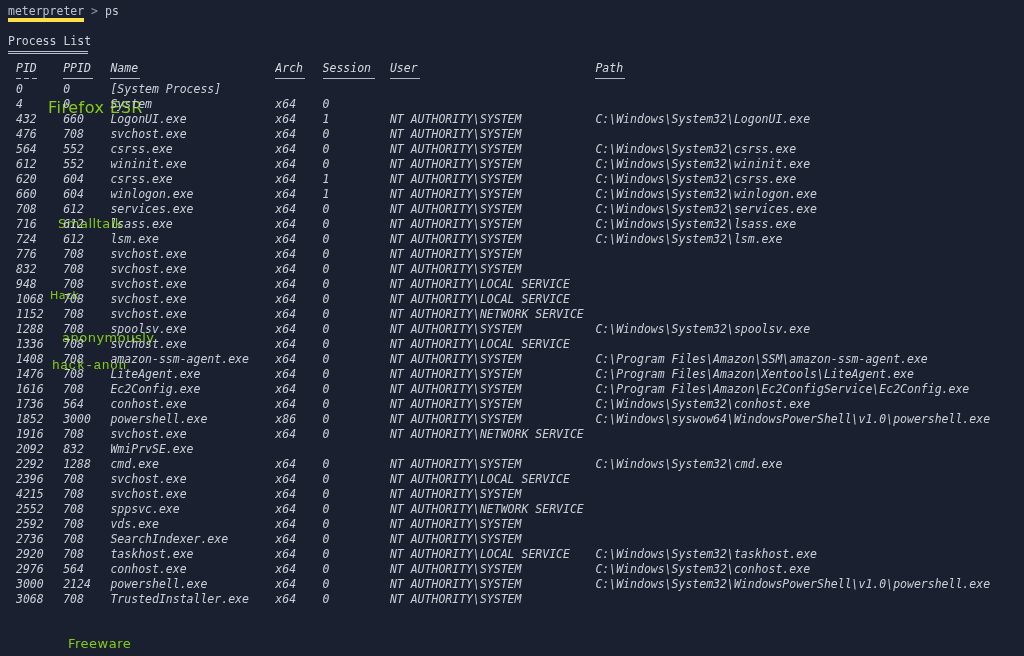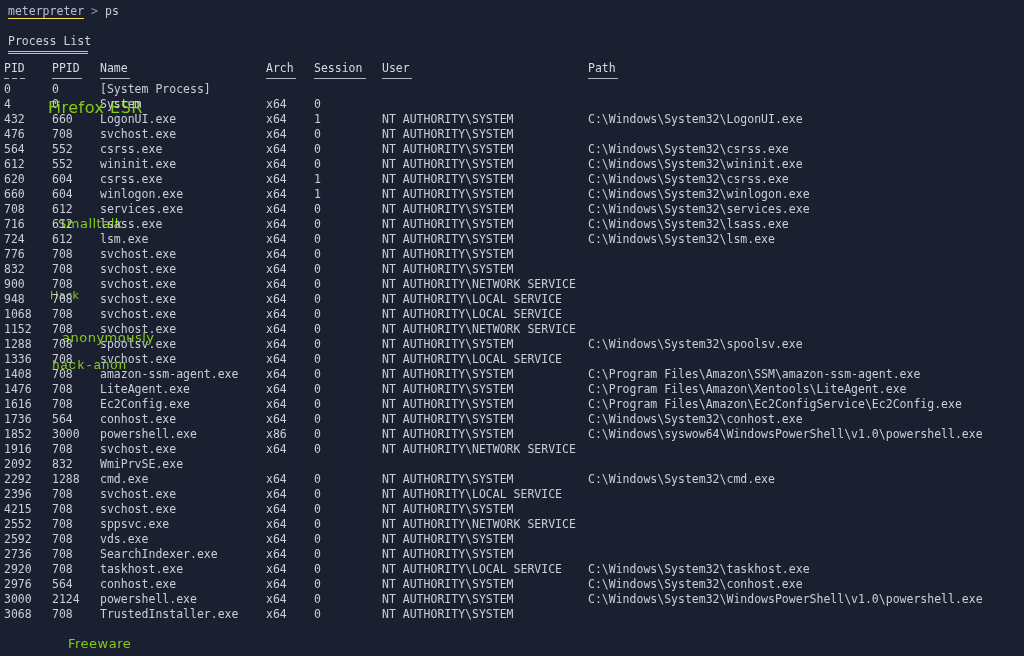--- a/index.html
+++ b/index.html
@@ -38,21 +38,21 @@
   .wm-hack { left: 50px; top: 288px; font-size: 11px; }
   .wm-anon { left: 62px; top: 330px; font-size: 13px; }
   .wm-hack2 { left: 52px; top: 358px; font-size: 13px; font-family: Liberation Mono, monospace; }
   .wm-free { left: 68px; top: 636px; font-size: 13px; }
 
   .line { position: relative; z-index: 1; white-space: pre; padding-left: 8px; }
 
   .prompt-line { padding-left: 8px; height: 15px; margin-bottom: 0; }
   .prompt-word {
     color: #b8c0d0;
-    border-bottom: 1px solid #fde047;
+    border-bottom: 4px solid #fde047;
     padding-bottom: 0px;
   }
   .prompt-sep { color: #8d95a8; }
   .prompt-cmd { color: #c8cdd8; }
 
   .spacer { height: 15px; }
 
   .title { padding-left: 8px; color: #ced3de; height: 14px; }
   .title-rule {
     margin-left: 8px;
@@ -61,22 +61,23 @@
     background: #b9c0cd;
     box-shadow: 0 2px 0 0 #b9c0cd;
     margin-top: 3px;
     margin-bottom: 9px;
   }
 
   table.proc {
     border-collapse: collapse;
     position: relative;
     z-index: 1;
-    margin-left: 4px;
+    margin-left: 16px;
     table-layout: fixed;
+    font-style: italic;
   }
   table.proc td, table.proc th {
     padding: 0;
     margin: 0;
     height: 15px;
     line-height: 15px;
     font-weight: normal;
     text-align: left;
     vertical-align: top;
     white-space: pre;
@@ -273,29 +274,20 @@
         <tr>
           <td>832</td>
           <td>708</td>
           <td>svchost.exe</td>
           <td>x64</td>
           <td>0</td>
           <td>NT AUTHORITY\SYSTEM</td>
           <td></td>
         </tr>
         <tr>
-          <td>900</td>
-          <td>708</td>
-          <td>svchost.exe</td>
-          <td>x64</td>
-          <td>0</td>
-          <td>NT AUTHORITY\NETWORK SERVICE</td>
-          <td></td>
-        </tr>
-        <tr>
           <td>948</td>
           <td>708</td>
           <td>svchost.exe</td>
           <td>x64</td>
           <td>0</td>
           <td>NT AUTHORITY\LOCAL SERVICE</td>
           <td></td>
         </tr>
         <tr>
           <td>1068</td>

